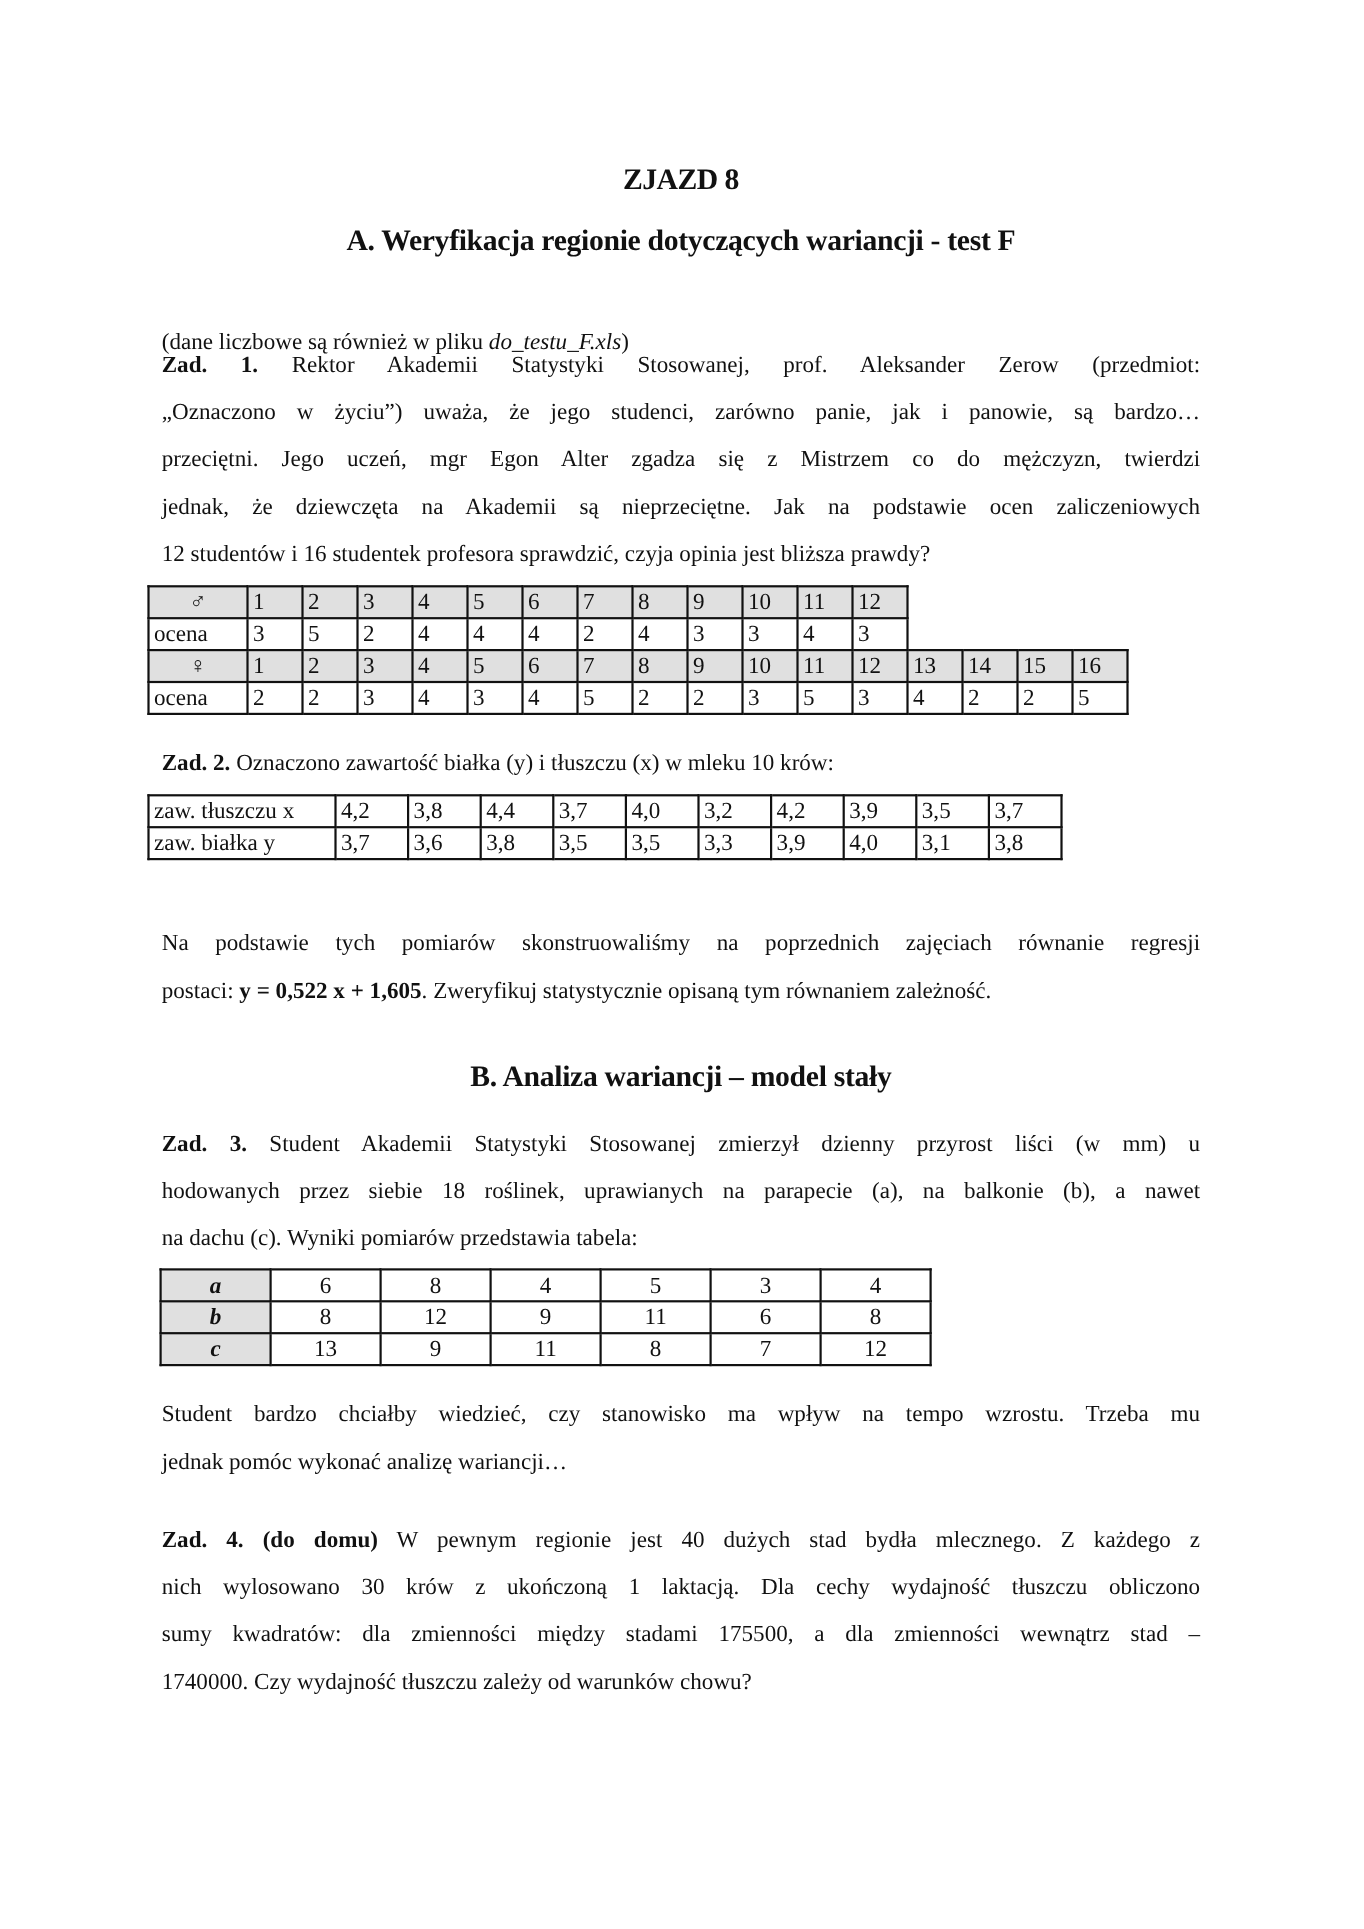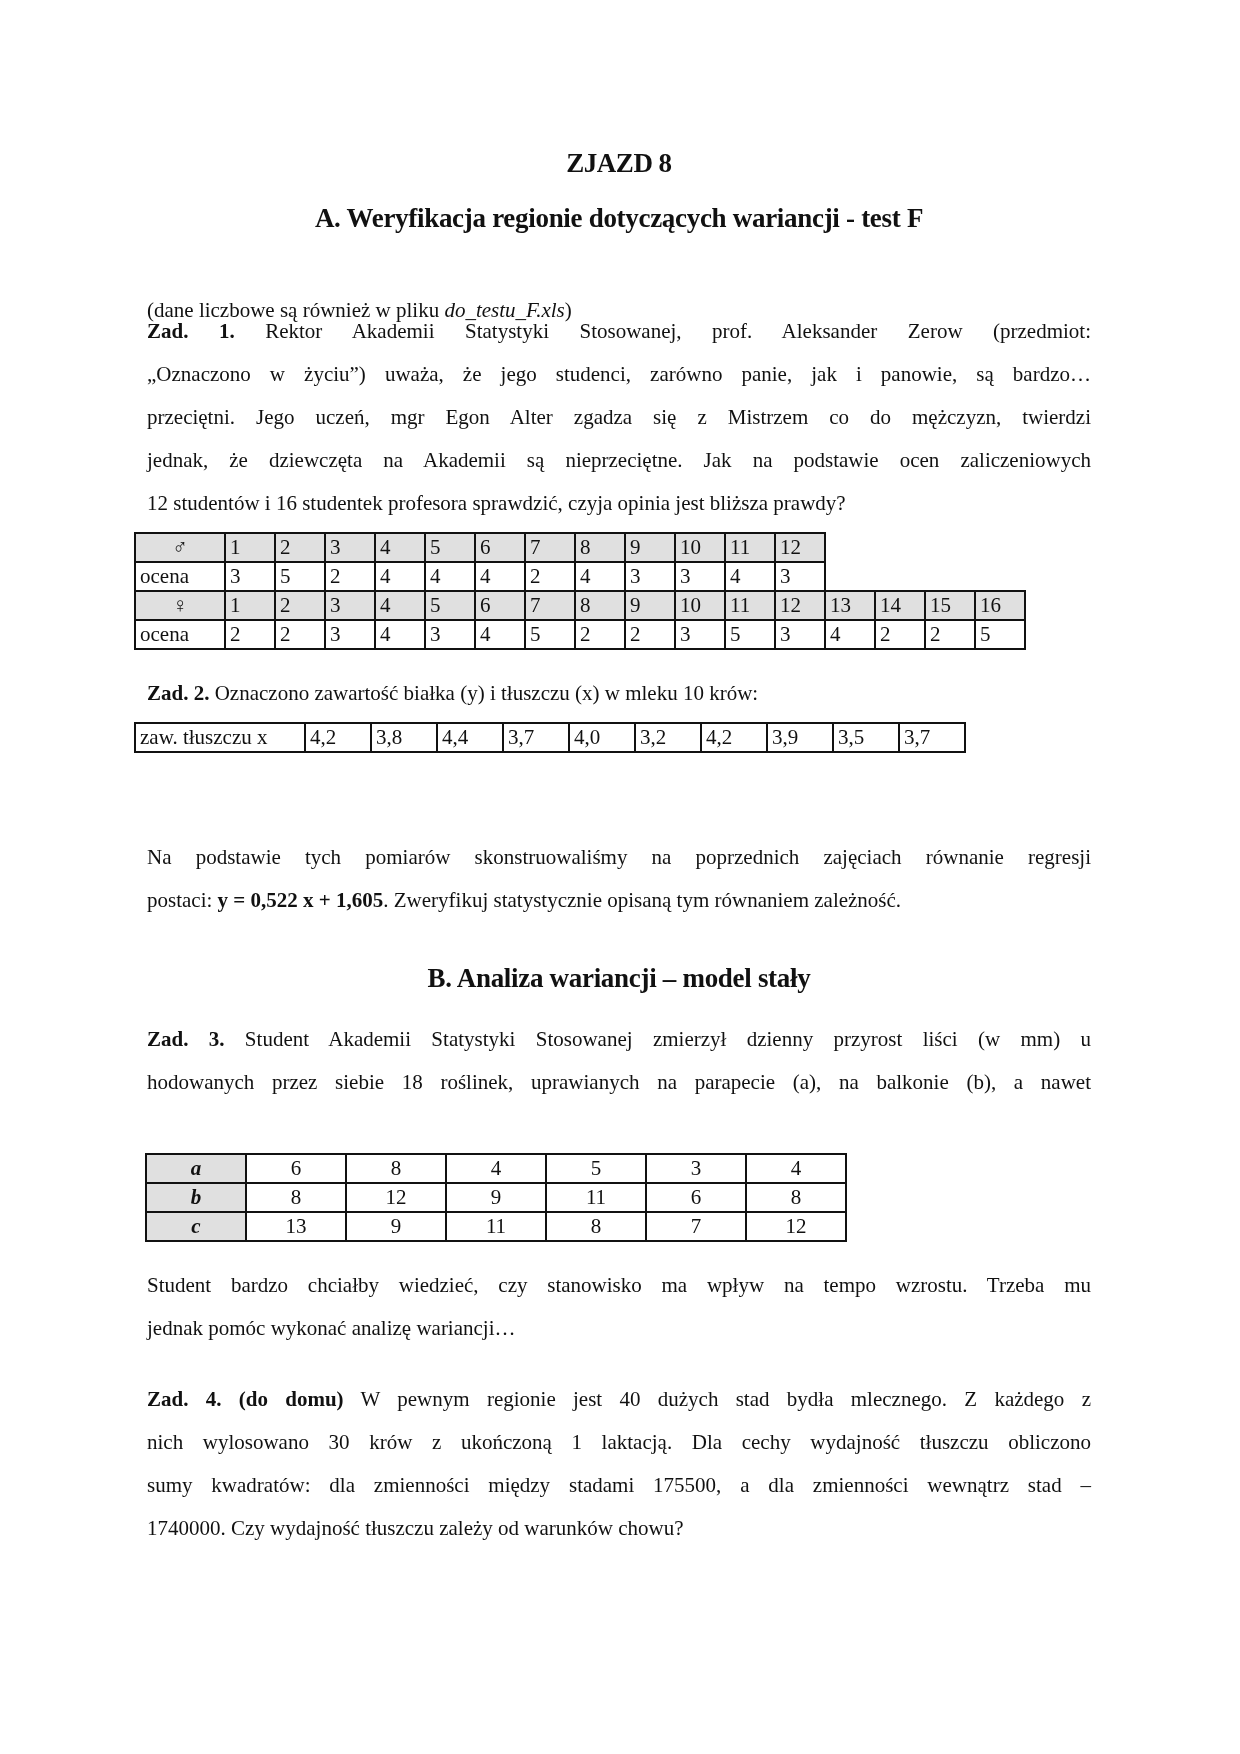--- a/index.html
+++ b/index.html
@@ -155,33 +155,47 @@
           <td>3,8</td>
           <td>4,4</td>
           <td>3,7</td>
           <td>4,0</td>
           <td>3,2</td>
           <td>4,2</td>
           <td>3,9</td>
           <td>3,5</td>
           <td>3,7</td>
         </tr>
+        <tr>
+          <td class="lbl">zaw. białka  y</td>
+          <td>3,7</td>
+          <td>3,6</td>
+          <td>3,8</td>
+          <td>3,5</td>
+          <td>3,5</td>
+          <td>3,3</td>
+          <td>3,9</td>
+          <td>4,0</td>
+          <td>3,1</td>
+          <td>3,8</td>
+        </tr>
       </tbody>
   </table>
 
   <div class="para" style="top:836px;">
     <span class="ln">Na podstawie tych pomiarów skonstruowaliśmy na poprzednich zajęciach równanie regresji</span>
     <span class="ln last"><span>postaci: </span><span class="b">y = 0,522 x + 1,605</span><span>. Zweryfikuj statystycznie opisaną tym równaniem zależność.</span></span>
   </div>
 
   <div class="sec-title" style="top:963px;">B.  Analiza wariancji – model stały</div>
 
   <div class="para" style="top:1018px;">
     <span class="ln"><span class="b">Zad. 3.</span><span> Student Akademii Statystyki Stosowanej zmierzył dzienny przyrost liści (w mm) u</span></span>
     <span class="ln">hodowanych przez siebie 18 roślinek, uprawianych na parapecie (a), na balkonie (b), a nawet</span>
+    <span class="ln last">na dachu (c). Wyniki pomiarów przedstawia  tabela:</span>
   </div>
 
   <table class="t3" style="left:-2px; top:1153px;">
     <tbody id="t3body">
         <tr>
           <td class="lbl">a</td>
           <td>6</td>
           <td>8</td>
           <td>4</td>
           <td>5</td>

